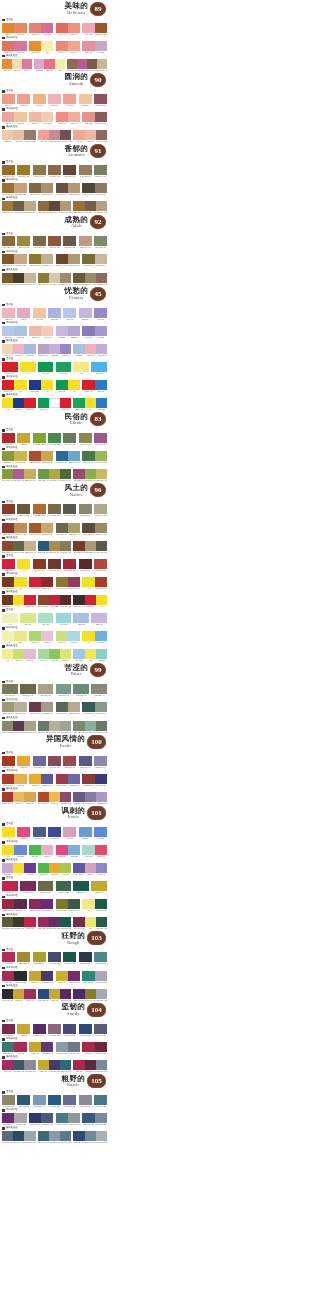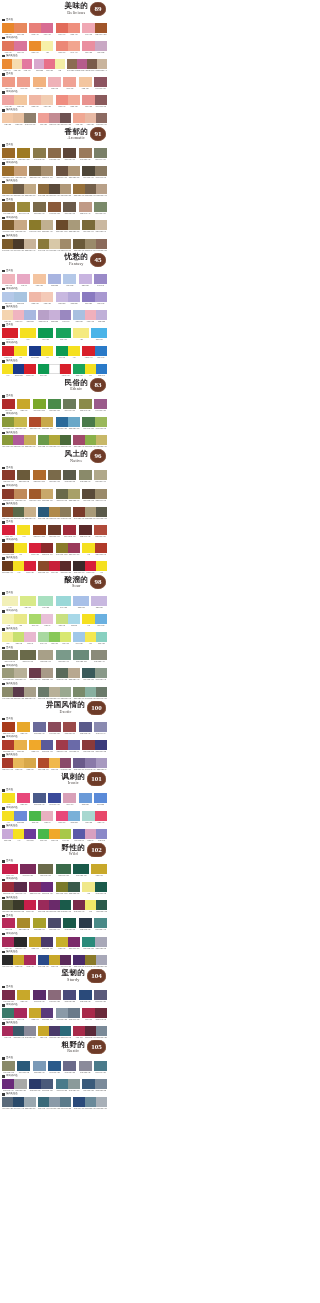--- a/index.html
+++ b/index.html
@@ -185,20 +185,27 @@
                 <div class="code" style="width: 10.06px;">C40 M55 Y70</div>
                 <div class="code" style="width: 10.06px;">C15 M75 Y15</div>
                 <div class="code" style="width: 10.06px;">C45 M60 Y70</div>
                 <div class="code" style="width: 10.06px;">C20 M30 Y40</div>
               </div>
             </div>
           </div>
         </div>
       </div>
       <div class="section">
+        <div class="sec-head">
+          <div class="head-text">
+            <div class="cn">圆润的</div>
+            <div class="en">Smooth</div>
+          </div>
+          <div class="badge">90</div>
+        </div>
         <div class="row">
           <div class="row-label">
             <span class="rl-mark"></span>
             <span class="rl-text">基调色</span>
           </div>
           <div class="groups">
             <div class="group">
               <div class="chips">
                 <div class="chip" style="width: 13.1143px; background: rgb(239, 154, 134);"></div>
               </div>
@@ -508,20 +515,27 @@
               <div class="codes">
                 <div class="code" style="width: 11.1778px;">C38 M55 Y88</div>
                 <div class="code" style="width: 11.1778px;">C52 M55 Y68</div>
                 <div class="code" style="width: 11.1778px;">C28 M35 Y45</div>
               </div>
             </div>
           </div>
         </div>
       </div>
       <div class="section">
+        <div class="sec-head">
+          <div class="head-text">
+            <div class="cn">成熟的</div>
+            <div class="en">Adult</div>
+          </div>
+          <div class="badge">92</div>
+        </div>
         <div class="row">
           <div class="row-label">
             <span class="rl-mark"></span>
             <span class="rl-text">基调色</span>
           </div>
           <div class="groups">
             <div class="group">
               <div class="chips">
                 <div class="chip" style="width: 13.1143px; background: rgb(138, 106, 58);"></div>
               </div>
@@ -1469,27 +1483,20 @@
               <div class="codes">
                 <div class="code" style="width: 11.1778px;">C65 M78 Y78</div>
                 <div class="code" style="width: 11.1778px;">M100 Y80</div>
                 <div class="code" style="width: 11.1778px;">Y90</div>
               </div>
             </div>
           </div>
         </div>
       </div>
       <div class="section">
-        <div class="sec-head">
-          <div class="head-text">
-            <div class="cn">酸溜的</div>
-            <div class="en">Sour</div>
-          </div>
-          <div class="badge">98</div>
-        </div>
         <div class="row">
           <div class="row-label">
             <span class="rl-mark"></span>
             <span class="rl-text">基调色</span>
           </div>
           <div class="groups">
             <div class="group">
               <div class="chips">
                 <div class="chip" style="width: 15.6667px; background: rgb(242, 240, 184);"></div>
               </div>
@@ -1626,20 +1633,27 @@
               <div class="codes">
                 <div class="code" style="width: 11.1778px;">C40 M15</div>
                 <div class="code" style="width: 11.1778px;">Y78</div>
                 <div class="code" style="width: 11.1778px;">C52 Y35</div>
               </div>
             </div>
           </div>
         </div>
       </div>
       <div class="section">
+        <div class="sec-head">
+          <div class="head-text">
+            <div class="cn">苦涩的</div>
+            <div class="en">Bitter</div>
+          </div>
+          <div class="badge">99</div>
+        </div>
         <div class="row">
           <div class="row-label">
             <span class="rl-mark"></span>
             <span class="rl-text">基调色</span>
           </div>
           <div class="groups">
             <div class="group">
               <div class="chips">
                 <div class="chip" style="width: 15.6667px; background: rgb(122, 122, 90);"></div>
               </div>
@@ -2106,27 +2120,20 @@
               <div class="codes">
                 <div class="code" style="width: 11.1778px;">C75 M68 Y5</div>
                 <div class="code" style="width: 11.1778px;">M38 Y5</div>
                 <div class="code" style="width: 11.1778px;">C48 M45</div>
               </div>
             </div>
           </div>
         </div>
       </div>
       <div class="section">
-        <div class="sec-head">
-          <div class="head-text">
-            <div class="cn">野性的</div>
-            <div class="en">Wild</div>
-          </div>
-          <div class="badge wide">102</div>
-        </div>
         <div class="row">
           <div class="row-label">
             <span class="rl-mark"></span>
             <span class="rl-text">基调色</span>
           </div>
           <div class="groups">
             <div class="group">
               <div class="chips">
                 <div class="chip" style="width: 15.6667px; background: rgb(200, 31, 74);"></div>
               </div>
@@ -2263,20 +2270,27 @@
               <div class="codes">
                 <div class="code" style="width: 11.1778px;">C45 M95 Y45</div>
                 <div class="code" style="width: 11.1778px;">Y62</div>
                 <div class="code" style="width: 11.1778px;">C88 M52 Y72</div>
               </div>
             </div>
           </div>
         </div>
       </div>
       <div class="section">
+        <div class="sec-head">
+          <div class="head-text">
+            <div class="cn">狂野的</div>
+            <div class="en">Rough</div>
+          </div>
+          <div class="badge wide">103</div>
+        </div>
         <div class="row">
           <div class="row-label">
             <span class="rl-mark"></span>
             <span class="rl-text">基调色</span>
           </div>
           <div class="groups">
             <div class="group">
               <div class="chips">
                 <div class="chip" style="width: 13.1143px; background: rgb(184, 42, 90);"></div>
               </div>

